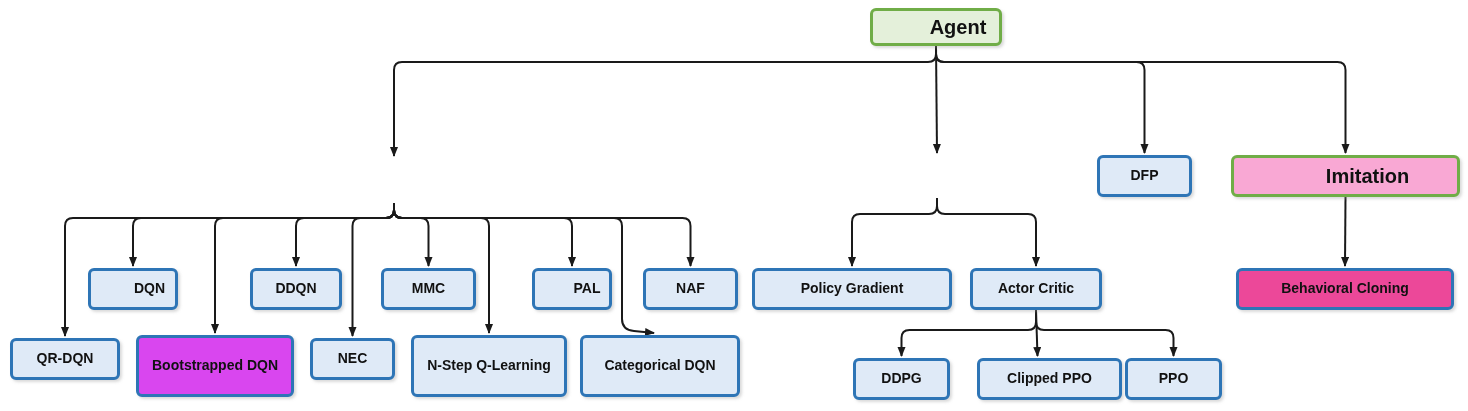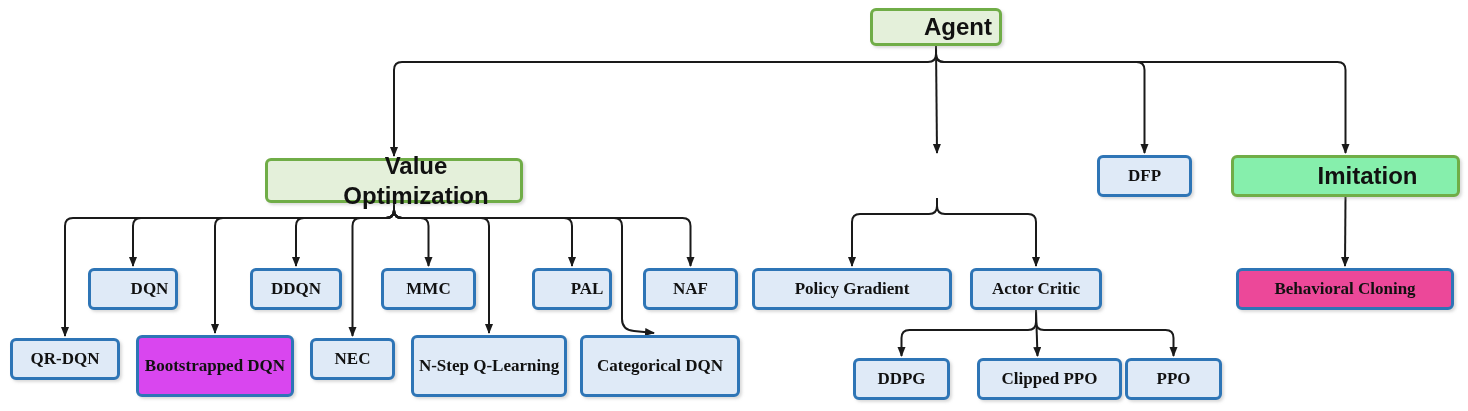--- a/index.html
+++ b/index.html
@@ -15,22 +15,22 @@
     position:absolute;
     display:flex;align-items:center;justify-content:center;
     text-align:center;
     font-weight:bold;
     color:#111111;
     border-radius:6px;
     box-sizing:border-box;
     line-height:1.25;
     box-shadow:2px 2px 3px rgba(150,150,150,0.35);
   }
-  .node.category{ font-size:24px;padding-left:44px; }
-  .node.algorithm{ font-size:17px;font-family:Liberation Serif, serif; }
+  .node.category{ font-size:20px;padding-left:44px; }
+  .node.algorithm{ font-size:14px; }
 </style>
 </head>
 <body>
 
 <div id="canvas">
   <svg id="edges" width="1468" height="411" viewBox="0 0 1468 411">
     <defs>
       <marker id="arrow" markerUnits="userSpaceOnUse" markerWidth="14" markerHeight="12" refX="9" refY="4" orient="auto">
         <path d="M0,0 L10,4 L0,8 Z" fill="#1a1a1a"></path>
       </marker>
@@ -53,23 +53,22 @@
         <path d="M 937 198 L 937 206 Q 937 214 929 214 L 860 214 Q 852 214 852 222 L 852 266" marker-end="url(#arrow)"></path>
         <path d="M 937 198 L 937 206 Q 937 214 945 214 L 1028 214 Q 1036 214 1036 222 L 1036 266" marker-end="url(#arrow)"></path>
         <path d="M 1036 310 L 1036 322 Q 1036 330 1028 330 L 909.5 330 Q 901.5 330 901.5 338 L 901.5 356" marker-end="url(#arrow)"></path>
         <path d="M 1036 310 L 1037.5 356" marker-end="url(#arrow)"></path>
         <path d="M 1036 310 L 1036 322 Q 1036 330 1044 330 L 1165.5 330 Q 1173.5 330 1173.5 338 L 1173.5 356" marker-end="url(#arrow)"></path>
         <path d="M 1345.5 197 L 1345 266" marker-end="url(#arrow)"></path>
       </g>
   </svg>
 
 <div class="node category" style="left: 870px; top: 8px; width: 132px; height: 38px; background: rgb(228, 240, 218); border: 3px solid rgb(112, 173, 71);">Agent</div>
-    <div class="node category" style="left: 265px; top: 158px; width: 258px; height: 45px; background: rgb(228, 240, 218); border: 3px solid rgb(112, 173, 71);">Value Optimization</div>
     <div class="node algorithm" style="left: 1097px; top: 155px; width: 95px; height: 42px; background: rgb(223, 234, 247); border: 3px solid rgb(46, 117, 182);">DFP</div>
-    <div class="node category" style="left: 1231px; top: 155px; width: 229px; height: 42px; background: #86efac; border: 3px solid rgb(112, 173, 71);">Imitation</div>
+    <div class="node category" style="left: 1231px; top: 155px; width: 229px; height: 42px; background: #f9a8d4; border: 3px solid rgb(112, 173, 71);">Imitation</div>
     <div class="node algorithm" style="left: 88px; top: 268px; width: 90px; height: 42px; background: rgb(223, 234, 247); border: 3px solid rgb(46, 117, 182); padding-left: 33px;">DQN</div>
     <div class="node algorithm" style="left: 250px; top: 268px; width: 92px; height: 42px; background: rgb(223, 234, 247); border: 3px solid rgb(46, 117, 182);">DDQN</div>
     <div class="node algorithm" style="left: 381px; top: 268px; width: 95px; height: 42px; background: rgb(223, 234, 247); border: 3px solid rgb(46, 117, 182);">MMC</div>
     <div class="node algorithm" style="left: 532px; top: 268px; width: 80px; height: 42px; background: rgb(223, 234, 247); border: 3px solid rgb(46, 117, 182); padding-left: 30px;">PAL</div>
     <div class="node algorithm" style="left: 643px; top: 268px; width: 95px; height: 42px; background: rgb(223, 234, 247); border: 3px solid rgb(46, 117, 182);">NAF</div>
     <div class="node algorithm" style="left: 10px; top: 338px; width: 110px; height: 42px; background: rgb(223, 234, 247); border: 3px solid rgb(46, 117, 182);">QR-DQN</div>
     <div class="node algorithm" style="left: 136px; top: 335px; width: 158px; height: 62px; background: #d946ef; border: 3px solid rgb(46, 117, 182); text-align: center;">Bootstrapped DQN</div>
     <div class="node algorithm" style="left: 310px; top: 338px; width: 85px; height: 42px; background: rgb(223, 234, 247); border: 3px solid rgb(46, 117, 182);">NEC</div>
     <div class="node algorithm" style="left: 411px; top: 335px; width: 156px; height: 62px; background: rgb(223, 234, 247); border: 3px solid rgb(46, 117, 182);">N-Step Q-Learning</div>
     <div class="node algorithm" style="left: 580px; top: 335px; width: 160px; height: 62px; background: rgb(223, 234, 247); border: 3px solid rgb(46, 117, 182);">Categorical DQN</div>

